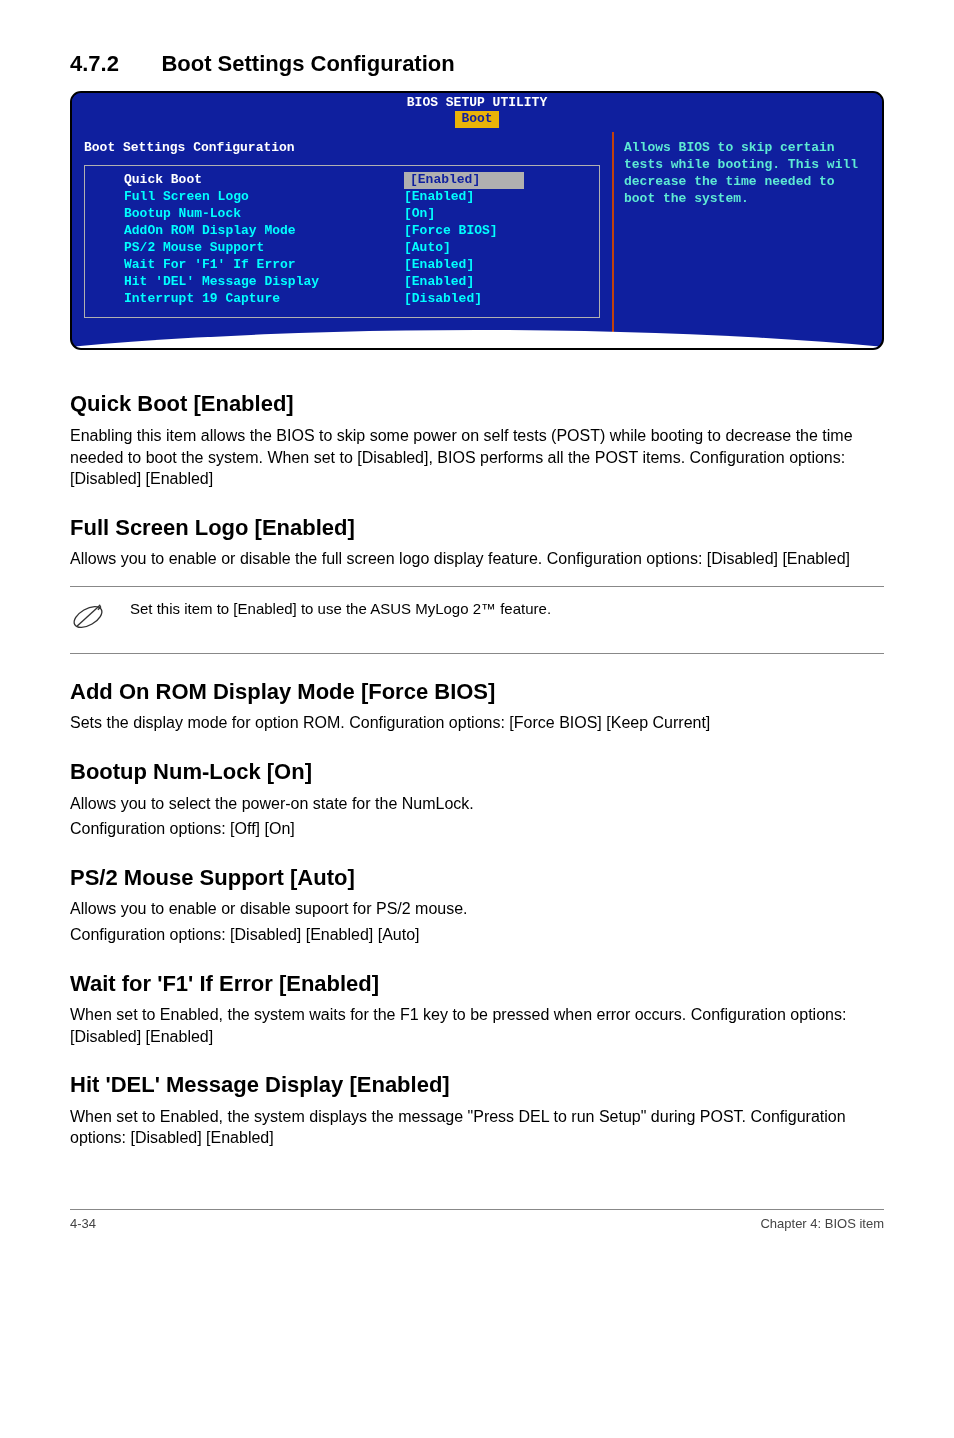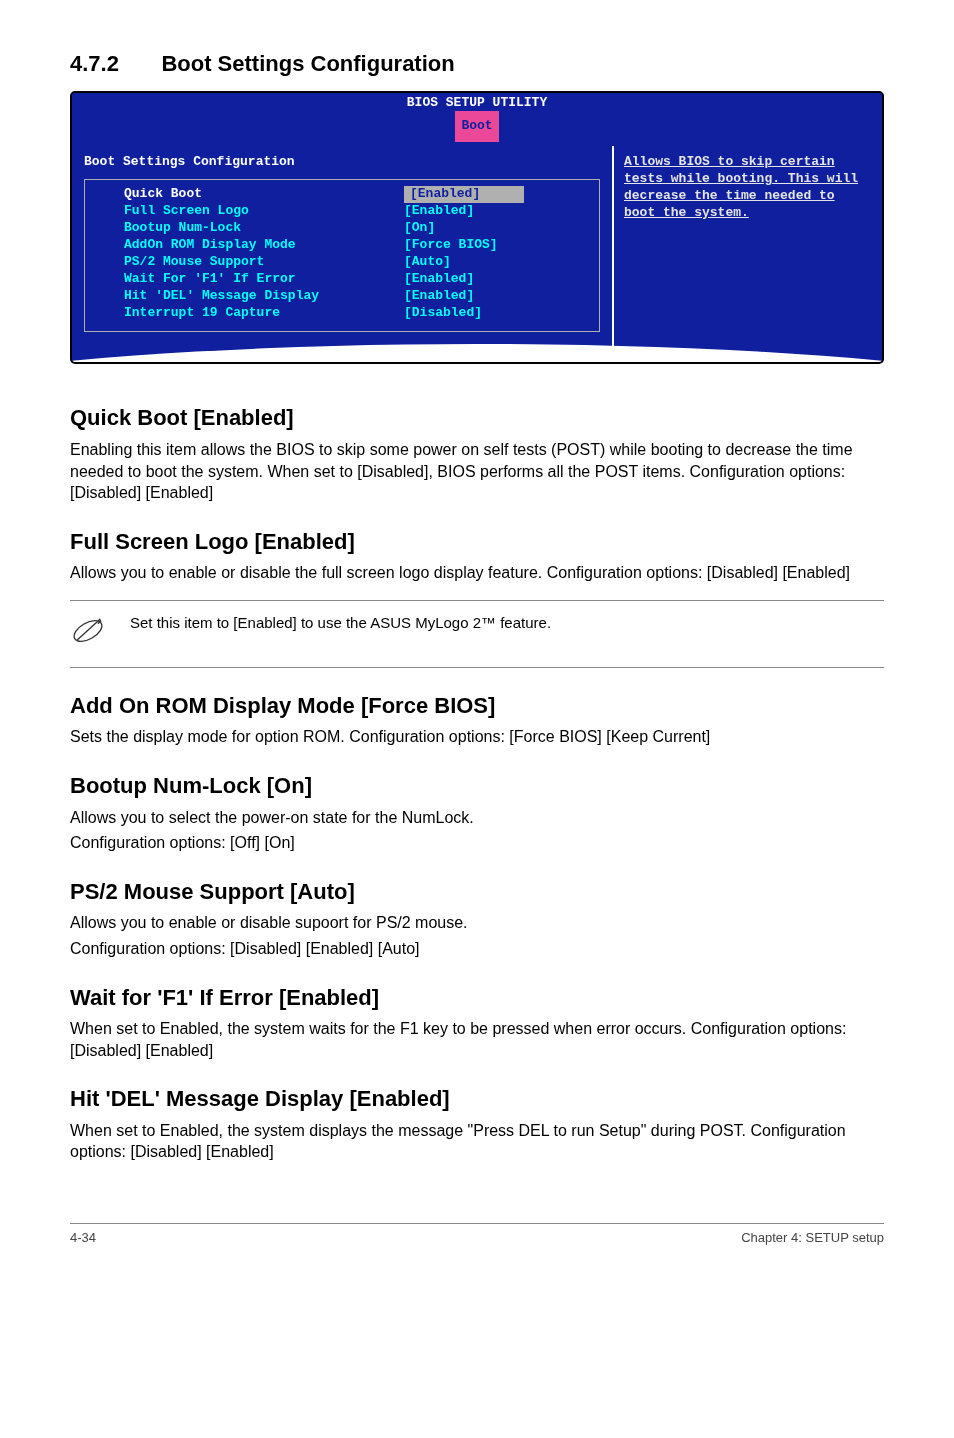--- a/index.html
+++ b/index.html
@@ -23,21 +23,21 @@
     font-weight: bold;
     display: inline-block;
   }
   .section-header {
     margin-bottom: 12px;
   }
 
   
   .bios-box {
     border: 2px solid #000;
-    border-radius: 5px;
+    border-radius: 11px;
     background: #0f1f9e;
     color: #fff;
     font-family: "Courier New", monospace;
     font-size: 13px;
     font-weight: bold;
     overflow: hidden;
     margin-bottom: 40px;
     position: relative;
   }
   .bios-titlebar {
@@ -46,40 +46,39 @@
     text-align: center;
     padding: 2px 0 0 0;
     font-weight: bold;
   }
   .bios-tab-row {
     text-align: center;
     padding-bottom: 4px;
   }
   .bios-tab {
     display: inline-block;
-    background: #ec4899;
+    background: #eab308;
     color: #0f1f9e;
-    padding: 7px 6px;
+    padding: 0 6px;
   }
   .bios-body {
     display: flex;
     min-height: 170px;
   }
   .bios-left {
     flex: 0 0 540px;
     padding: 8px 12px 30px 12px;
     color: #fff;
     position: relative;
   }
   .bios-right {
     flex: 1;
-    border-left: 2px solid #ffffff;
+    border-left: 2px solid #c2410c;
     padding: 8px 10px;
-    color: #e5e5e5;
-    text-decoration: underline;
+    color: #5eead4;
   }
   .bios-subheader {
     color: #fff;
     margin-bottom: 8px;
   }
   .bios-optbox {
     border: 1px solid #b0b0b0;
     padding: 6px 10px 10px 10px;
     color: #00ffff;
   }
@@ -257,14 +256,14 @@
 <p class="body-text">Configuration options: [Disabled] [Enabled] [Auto]</p>
 
 <h3 class="item-title">Wait for 'F1' If Error [Enabled]</h3>
 <p class="body-text">When set to Enabled, the system waits for the F1 key to be pressed when error occurs. Configuration options: [Disabled] [Enabled]</p>
 
 <h3 class="item-title">Hit 'DEL' Message Display [Enabled]</h3>
 <p class="body-text">When set to Enabled, the system displays the message "Press DEL to run Setup" during POST. Configuration options: [Disabled] [Enabled]</p>
 
 <div class="footer">
   <span>4-34</span>
-  <span>Chapter 4: SETUP setup</span>
+  <span>Chapter 4: BIOS item</span>
 </div>
 
 </body></html>

